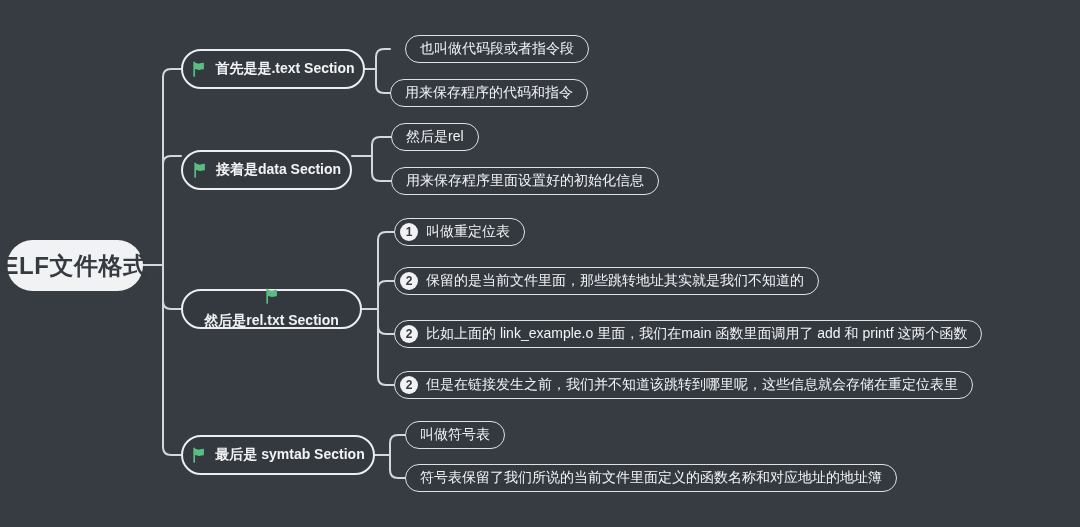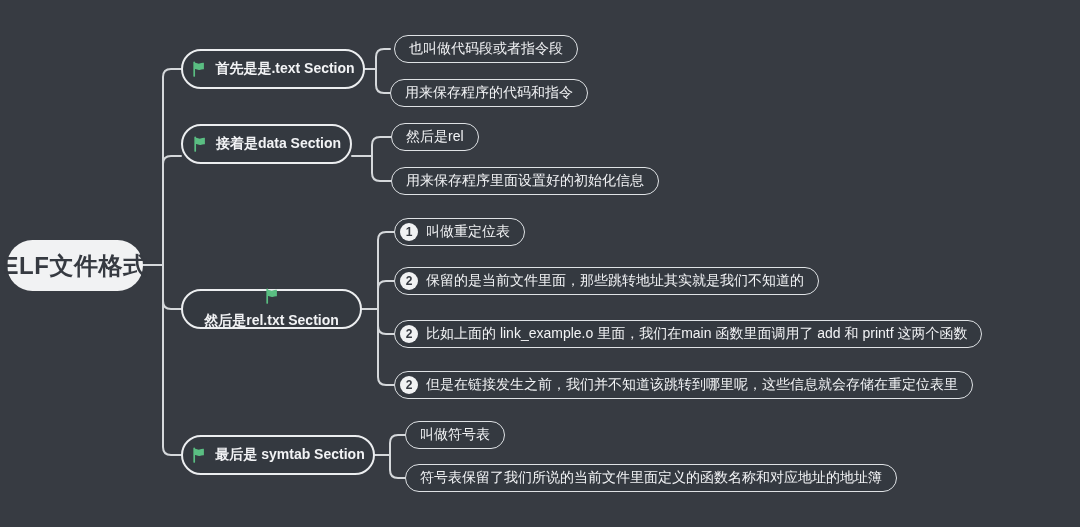--- a/index.html
+++ b/index.html
@@ -103,28 +103,28 @@
     <span class="lbl">ELF文件格式</span>
   </div>
 
   <div class="node branch" style="left:181px;top:49px;width:184px;">
     <svg class="flag" width="16" height="16" viewBox="0 0 16 16">
       <path d="M3.2 1.4 L3.2 15" stroke="#5abe82" stroke-width="1.7" stroke-linecap="round" fill="none"></path>
       <path d="M3.2 2 C5 .9 6.5 3 8.5 2.6 C10 2.3 11.6 1.6 12.9 1.9 L12.9 8.3 C11.6 8 10 8.7 8.5 9 C6.5 9.4 5 7.3 3.2 8.4 Z" fill="#5abe82"></path>
     </svg>
     <span class="lbl">首先是是.text Section</span>
   </div>
-  <div class="node leaf" style="left:394px;top:35px;">
+  <div class="node leaf" style="left:405px;top:35px;">
     <span class="lbl">也叫做代码段或者指令段</span>
   </div>
   <div class="node leaf" style="left:390px;top:79px;text-align:right;">
     <span class="lbl">用来保存程序的代码和指令</span>
   </div>
 
-  <div class="node branch" style="left:181px;top:124px;width:171px;">
+  <div class="node branch" style="left:181px;top:150px;width:171px;">
     <svg class="flag" width="16" height="16" viewBox="0 0 16 16">
       <path d="M3.2 1.4 L3.2 15" stroke="#5abe82" stroke-width="1.7" stroke-linecap="round" fill="none"></path>
       <path d="M3.2 2 C5 .9 6.5 3 8.5 2.6 C10 2.3 11.6 1.6 12.9 1.9 L12.9 8.3 C11.6 8 10 8.7 8.5 9 C6.5 9.4 5 7.3 3.2 8.4 Z" fill="#5abe82"></path>
     </svg>
     <span class="lbl">接着是data Section</span>
   </div>
   <div class="node leaf" style="left:391px;top:123px;">
     <span class="lbl">然后是rel</span>
   </div>
   <div class="node leaf" style="left:391px;top:167px;">

